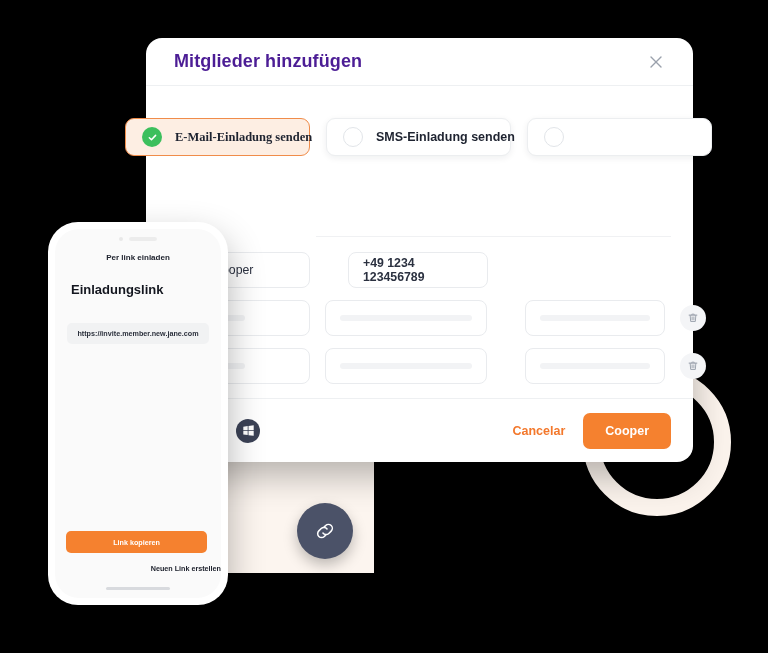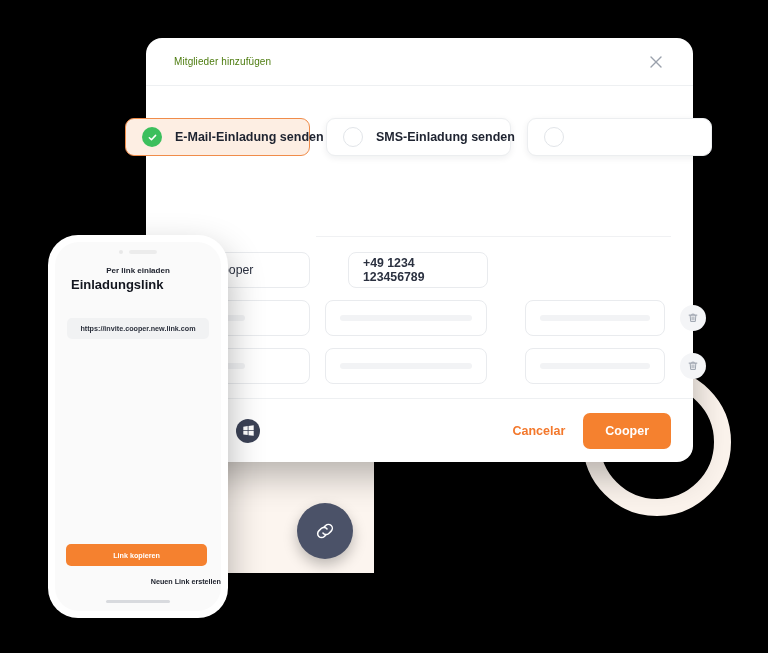--- a/index.html
+++ b/index.html
@@ -60,23 +60,23 @@
   .modal-header {
     height: 48px;
     flex: 0 0 48px;
     display: flex;
     align-items: center;
     justify-content: space-between;
     padding: 0 26px 0 28px;
     border-bottom: 1px solid #eef0f2;
   }
   .modal-title {
-    font-size: 10px;
-    font-weight: normal;
-    color: #4d7c0f;
+    font-size: 18px;
+    font-weight: bold;
+    color: #4c1d95;
     letter-spacing: .1px;
   }
   .close-icon {
     width: 22px; height: 22px;
     display: flex; align-items: center; justify-content: center;
     color: #9aa1ac;
     cursor: pointer;
   }
   .close-icon svg { display:block; }
 
@@ -123,21 +123,21 @@
   .radio-dot.checked {
     border: none;
     background: #3cbf5d;
     display: flex;
     align-items: center;
     justify-content: center;
     color: #fff;
   }
   .radio-dot.checked svg { display:block; }
 
-  .opt-w1 { width: 185px; }
+  .opt-w1 { width: 185px; font-family: Liberation Serif, serif; }
   .opt-w2 { width: 185px; }
   .opt-w3 { width: 185px; }
 
   
   .modal-body {
     position: relative;
     flex: 1 1 auto;
     padding: 86px 0 0 0;
   }
   .divider {
@@ -246,21 +246,21 @@
     height: 36px;
     padding: 0 22px;
     cursor: pointer;
     font-family: inherit;
   }
 
   
   .phone {
     position: absolute;
     left: 48px;
-    top: 235px;
+    top: 222px;
     width: 180px;
     height: 383px;
     background: #ffffff;
     border-radius: 30px;
     z-index: 10;
     box-shadow: 0 16px 36px rgba(0,0,0,0.30);
     padding: 7px;
   }
   .phone-screen {
     position: relative;
@@ -288,21 +288,21 @@
     font-size: 8px;
     font-weight: bold;
     color: #20242f;
     margin-top: 8px;
   }
   .phone-heading {
     font-size: 13px;
     font-weight: bold;
     color: #13161f;
     padding: 0 16px;
-    margin-top: 2px;
+    margin-top: 20px;
   }
   .phone-linkbox {
     margin: 26px 12px 0 12px;
     background: #f1f2f3;
     border-radius: 5px;
     height: 21px;
     display: flex;
     align-items: center;
     justify-content: center;
     font-size: 7.2px;
@@ -497,21 +497,21 @@
 
       <div class="phone-statusbar">
         <span class="sb-dot"></span>
         <span class="sb-bar"></span>
       </div>
 
       <div class="phone-subtitle">Per link einladen</div>
       <div class="phone-heading">Einladungslink</div>
 
       <div class="phone-linkbox">
-        <span>https://invite.cooper.new.link.com</span>
+        <span>https://invite.member.new.jane.com</span>
       </div>
 
       <div class="phone-spacer"></div>
 
       <button class="phone-copy-btn">Link kopieren</button>
       <div class="phone-secondary">Neuen Link erstellen</div>
       <div class="phone-homebar"></div>
 
     </div>
   </div>

